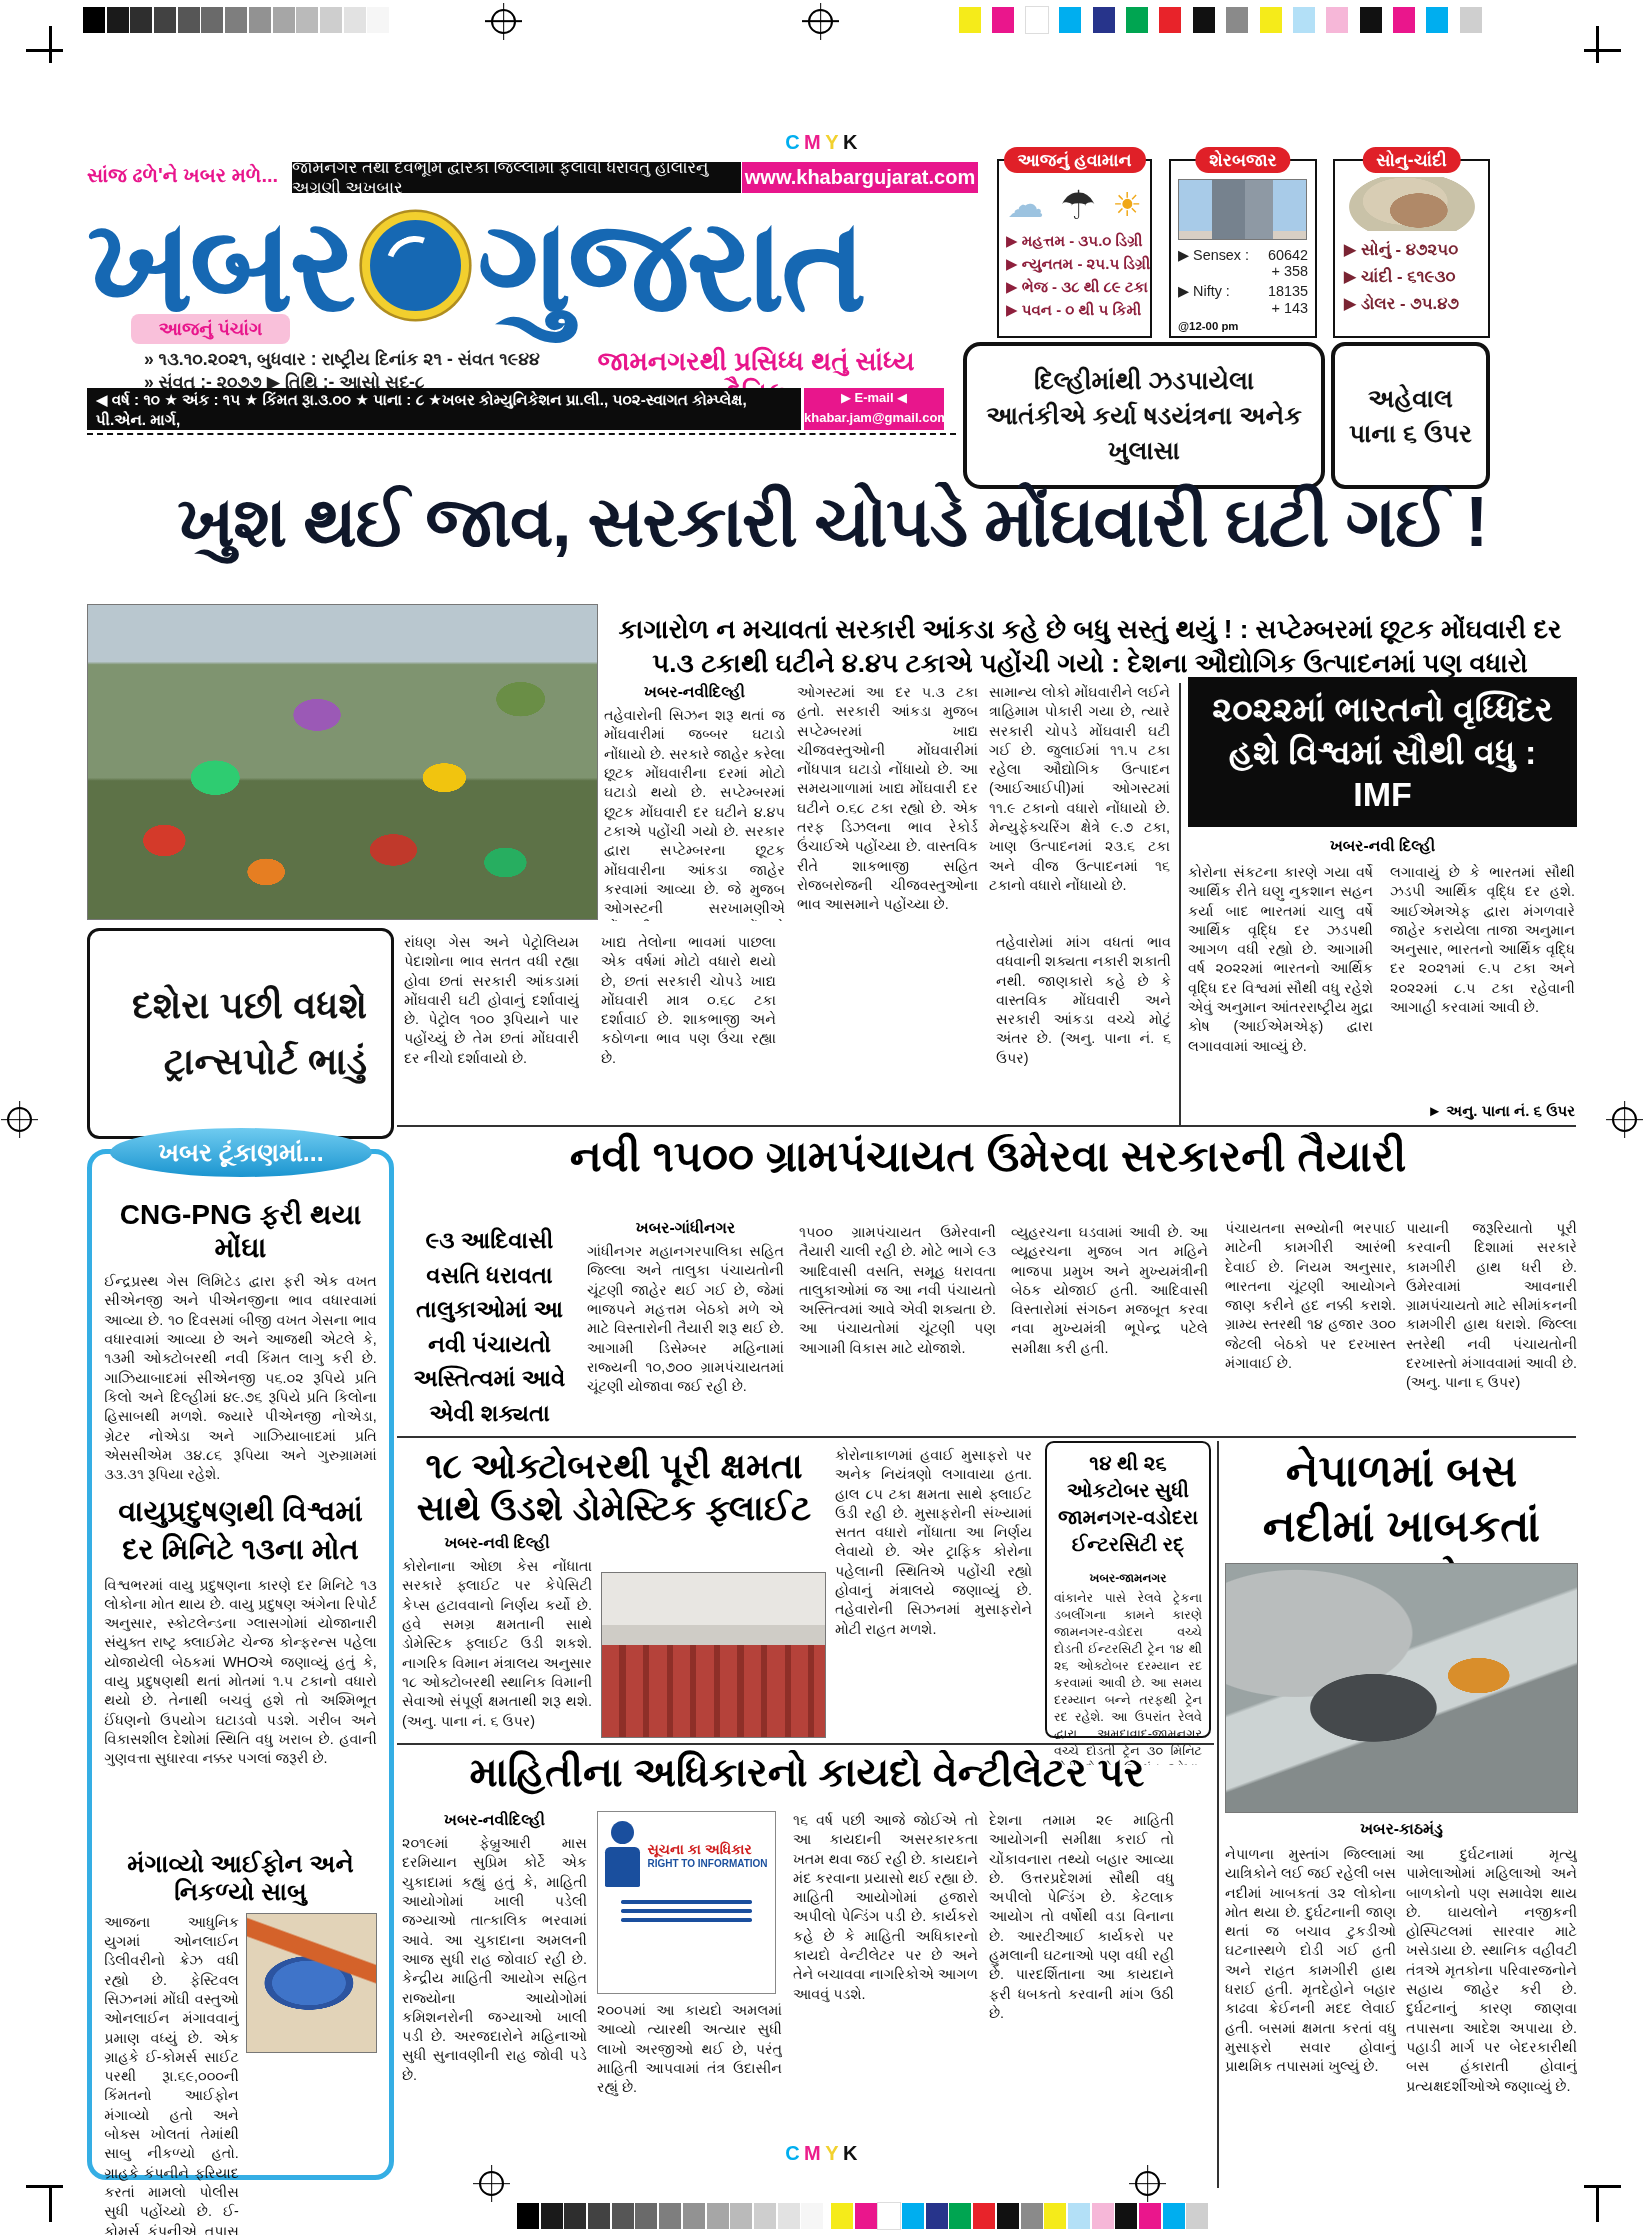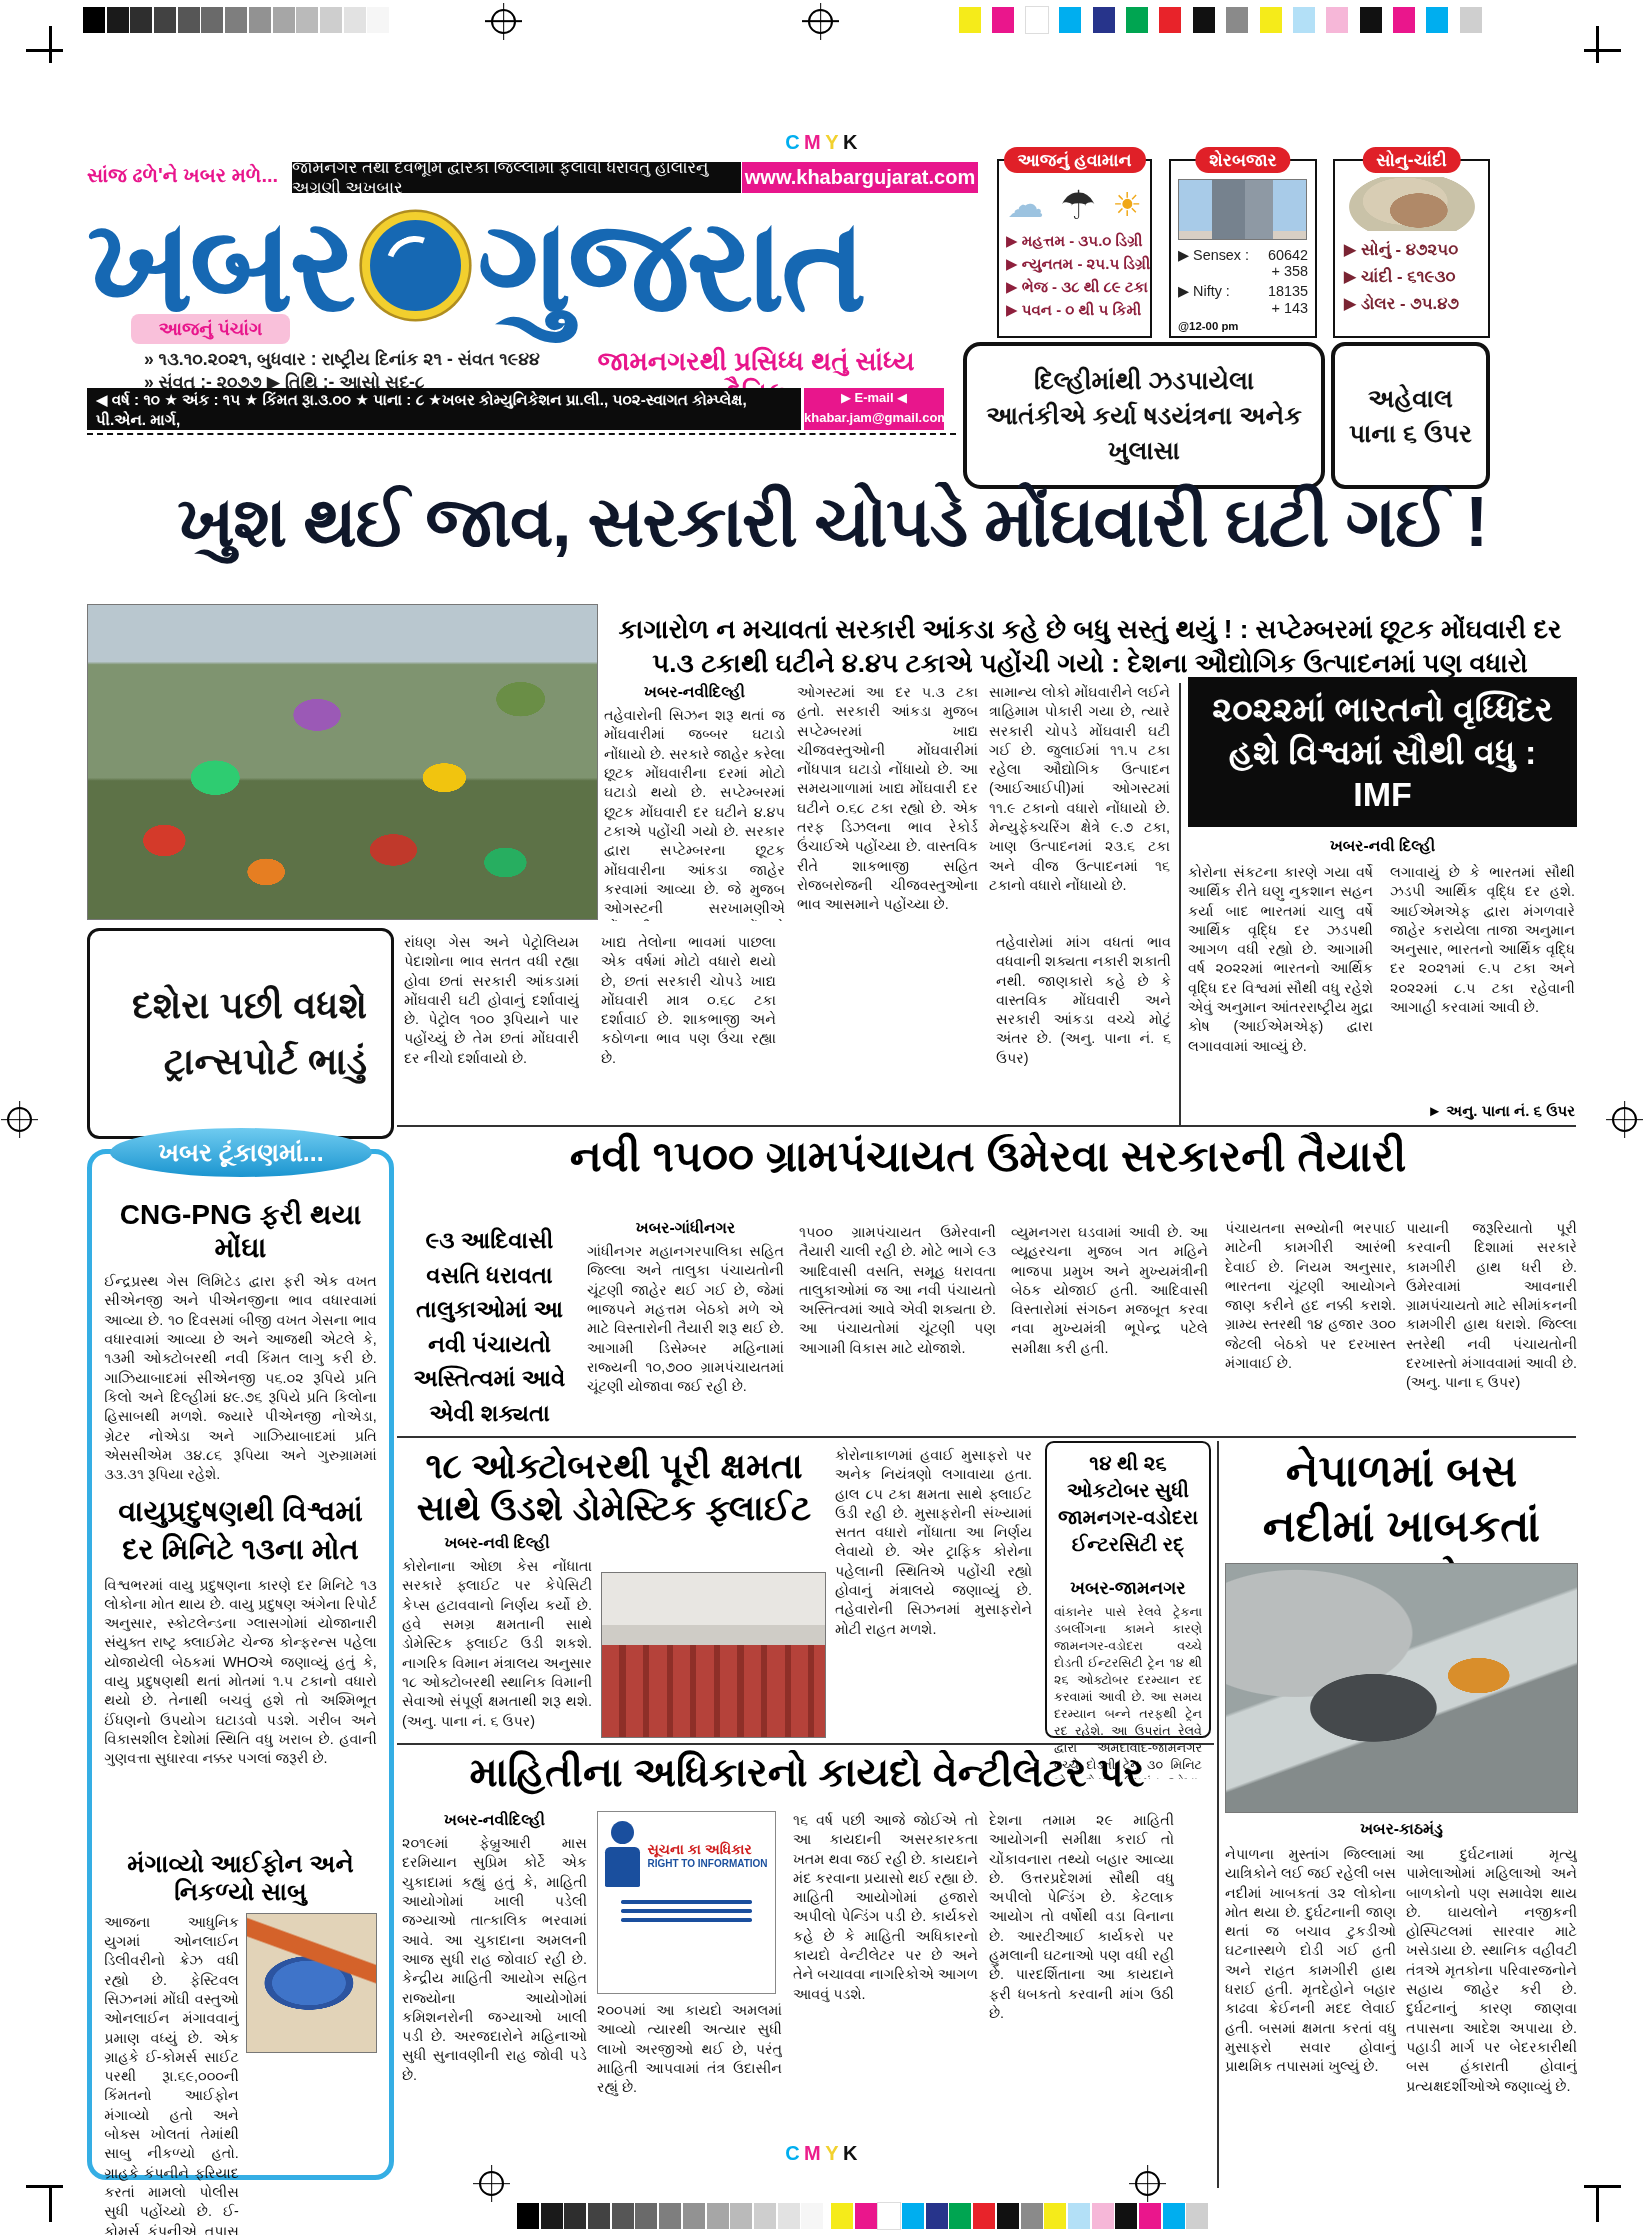--- a/index.html
+++ b/index.html
@@ -274,36 +274,36 @@
   <div class="briefs-header">ખબર ટૂંકાણમાં...</div>
 
   <div class="hrule" style="left:397px;top:1125px;width:1179px;"></div>
   <div class="hl" style="position:absolute;left:400px;top:1132px;width:1176px;font-size:43px;white-space:nowrap;overflow:hidden;">નવી ૧૫૦૦ ગ્રામપંચાયત ઉમેરવા સરકારની તૈયારી</div>
   <div class="hl" style="position:absolute;left:402px;top:1223px;width:175px;height:208px;font-size:23px;line-height:1.5;">૯૩ આદિવાસી વસતિ ધરાવતા તાલુકાઓમાં આ નવી પંચાયતો અસ્તિત્વમાં આવે એવી શક્યતા</div>
   <div class="col" style="left:587px;top:1219px;width:197px;height:213px;">
     <div class="byline">ખબર-ગાંધીનગર</div>
     <div class="bt" style="height:185px;">ગાંધીનગર મહાનગરપાલિકા સહિત જિલ્લા અને તાલુકા પંચાયતોની ચૂંટણી જાહેર થઈ ગઈ છે, જેમાં ભાજપને મહત્તમ બેઠકો મળે એ માટે વિસ્તારોની તૈયારી શરૂ થઈ છે. આગામી ડિસેમ્બર મહિનામાં રાજ્યની ૧૦,૭૦૦ ગ્રામપંચાયતમાં ચૂંટણી યોજાવા જઈ રહી છે.</div>
   </div>
   <div class="col bt" style="left:799px;top:1223px;width:197px;height:208px;">૧૫૦૦ ગ્રામપંચાયત ઉમેરવાની તૈયારી ચાલી રહી છે. મોટે ભાગે ૯૩ આદિવાસી વસતિ, સમૂહ ધરાવતા તાલુકાઓમાં જ આ નવી પંચાયતો અસ્તિત્વમાં આવે એવી શક્યતા છે. આ પંચાયતોમાં ચૂંટણી પણ આગામી વિકાસ માટે યોજાશે.</div>
-  <div class="col bt" style="left:1011px;top:1223px;width:197px;height:208px;">વ્યુમનગરા ઘડવામાં આવી છે. આ વ્યૂહરચના મુજબ ગત મહિને ભાજપા પ્રમુખ અને મુખ્યમંત્રીની બેઠક યોજાઈ હતી. આદિવાસી વિસ્તારોમાં સંગઠન મજબૂત કરવા નવા મુખ્યમંત્રી ભૂપેન્દ્ર પટેલે સમીક્ષા કરી હતી.</div>
+  <div class="col bt" style="left:1011px;top:1223px;width:197px;height:208px;">વ્યુહરચના ઘડવામાં આવી છે. આ વ્યૂહરચના મુજબ ગત મહિને ભાજપા પ્રમુખ અને મુખ્યમંત્રીની બેઠક યોજાઈ હતી. આદિવાસી વિસ્તારોમાં સંગઠન મજબૂત કરવા નવા મુખ્યમંત્રી ભૂપેન્દ્ર પટેલે સમીક્ષા કરી હતી.</div>
   <div class="col bt" style="left:1225px;top:1219px;width:171px;height:211px;">પંચાયતના સભ્યોની ભરપાઈ માટેની કામગીરી આરંભી દેવાઈ છે. નિયમ અનુસાર, ભારતના ચૂંટણી આયોગને જાણ કરીને હદ નક્કી કરાશે. ગ્રામ્ય સ્તરથી ૧૪ હજાર ૩૦૦ જેટલી બેઠકો પર દરખાસ્ત મંગાવાઈ છે.</div>
   <div class="col bt" style="left:1406px;top:1219px;width:171px;height:211px;">પાયાની જરૂરિયાતો પૂરી કરવાની દિશામાં સરકારે કામગીરી હાથ ધરી છે. ઉમેરવામાં આવનારી ગ્રામપંચાયતો માટે સીમાંકનની કામગીરી હાથ ધરાશે. જિલ્લા સ્તરેથી નવી પંચાયતોની દરખાસ્તો મંગાવવામાં આવી છે. (અનુ. પાના ૬ ઉપર)</div>
   <div class="hrule" style="left:397px;top:1436px;width:1179px;"></div>
 
   <div class="hl" style="position:absolute;left:402px;top:1445px;width:424px;font-size:35px;line-height:1.2;">૧૮ ઓક્ટોબરથી પૂરી ક્ષમતા સાથે ઉડશે ડોમેસ્ટિક ફ્લાઈટ</div>
   <div class="col" style="left:402px;top:1534px;width:190px;height:206px;">
     <div class="byline">ખબર-નવી દિલ્હી</div>
     <div class="bt" style="height:178px;">કોરોનાના ઓછા કેસ નોંધાતા સરકારે ફ્લાઈટ પર કેપેસિટી કેપ્સ હટાવવાનો નિર્ણય કર્યો છે. હવે સમગ્ર ક્ષમતાની સાથે ડોમેસ્ટિક ફ્લાઈટ ઉડી શકશે. નાગરિક વિમાન મંત્રાલય અનુસાર ૧૮ ઓક્ટોબરથી સ્થાનિક વિમાની સેવાઓ સંપૂર્ણ ક્ષમતાથી શરૂ થશે. (અનુ. પાના નં. ૬ ઉપર)</div>
   </div>
   <div class="photo plane" style="left:601px;top:1572px;width:225px;height:166px;"></div>
   <div class="col bt" style="left:835px;top:1446px;width:197px;height:292px;">કોરોનાકાળમાં હવાઈ મુસાફરો પર અનેક નિયંત્રણો લગાવાયા હતા. હાલ ૮૫ ટકા ક્ષમતા સાથે ફ્લાઈટ ઉડી રહી છે. મુસાફરોની સંખ્યામાં સતત વધારો નોંધાતા આ નિર્ણય લેવાયો છે. એર ટ્રાફિક કોરોના પહેલાની સ્થિતિએ પહોંચી રહ્યો હોવાનું મંત્રાલયે જણાવ્યું છે. તહેવારોની સિઝનમાં મુસાફરોને મોટી રાહત મળશે.</div>
 
   <div class="plain-box" style="left:1045px;top:1441px;width:166px;height:297px;padding:7px;border-radius:8.7px;">
     <div class="hl" style="font-size:20px;line-height:1.35;">૧૪ થી ૨૬ ઓકટોબર સુધી જામનગર-વડોદરા ઈન્ટરસિટી રદ્</div>
-    <div class="byline" style="font-size:18px;margin-top:20px;">ખબર-જામનગર</div>
+    <div class="byline" style="font-size:12px;margin-top:13px;">ખબર-જામનગર</div>
     <div class="bt" style="font-size:12.7px;height:175px;">વાંકાનેર પાસે રેલવે ટ્રેકના ડબલીંગના કામને કારણે જામનગર-વડોદરા વચ્ચે દોડતી ઈન્ટરસિટી ટ્રેન ૧૪ થી ૨૬ ઓક્ટોબર દરમ્યાન રદ કરવામાં આવી છે. આ સમય દરમ્યાન બન્ને તરફથી ટ્રેન રદ રહેશે. આ ઉપરાંત રેલવે દ્વારા અમદાવાદ-જામનગર વચ્ચે દોડતી ટ્રેન ૩૦ મિનિટ મોડી દોડશે. ઉપરાંત ઓખા-આશ્રમ એક્સપ્રેસ-આઈના જેવી ૩ ટ્રેનો ૧૦ મિનિટ મોડી દોડશે.</div>
   </div>
 
   <div class="vr" style="left:1217px;top:1441px;height:747px;"></div>
 
   <div class="hl" style="position:absolute;left:1225px;top:1443px;width:353px;font-size:44px;line-height:1.25;">નેપાળમાં બસ નદીમાં ખાબકતાં ૩૨ના મોત</div>
   <div class="photo bus" style="left:1225px;top:1563px;width:353px;height:250px;"></div>
   <div class="byline" style="position:absolute;left:1225px;top:1820px;width:353px;">ખબર-કાઠમંડુ</div>
   <div class="col bt" style="left:1225px;top:1845px;width:171px;height:342px;">નેપાળના મુસ્તાંગ જિલ્લામાં યાત્રિકોને લઈ જઈ રહેલી બસ નદીમાં ખાબકતાં ૩૨ લોકોના મોત થયા છે. દુર્ઘટનાની જાણ થતાં જ બચાવ ટુકડીઓ ઘટનાસ્થળે દોડી ગઈ હતી અને રાહત કામગીરી હાથ ધરાઈ હતી. મૃતદેહોને બહાર કાઢવા ક્રેઈનની મદદ લેવાઈ હતી. બસમાં ક્ષમતા કરતાં વધુ મુસાફરો સવાર હોવાનું પ્રાથમિક તપાસમાં ખુલ્યું છે.</div>
   <div class="col bt" style="left:1406px;top:1845px;width:171px;height:342px;">આ દુર્ઘટનામાં મૃત્યુ પામેલાઓમાં મહિલાઓ અને બાળકોનો પણ સમાવેશ થાય છે. ઘાયલોને નજીકની હોસ્પિટલમાં સારવાર માટે ખસેડાયા છે. સ્થાનિક વહીવટી તંત્રએ મૃતકોના પરિવારજનોને સહાય જાહેર કરી છે. દુર્ઘટનાનું કારણ જાણવા તપાસના આદેશ અપાયા છે. પહાડી માર્ગ પર બેદરકારીથી બસ હંકારાતી હોવાનું પ્રત્યક્ષદર્શીઓએ જણાવ્યું છે.</div>

